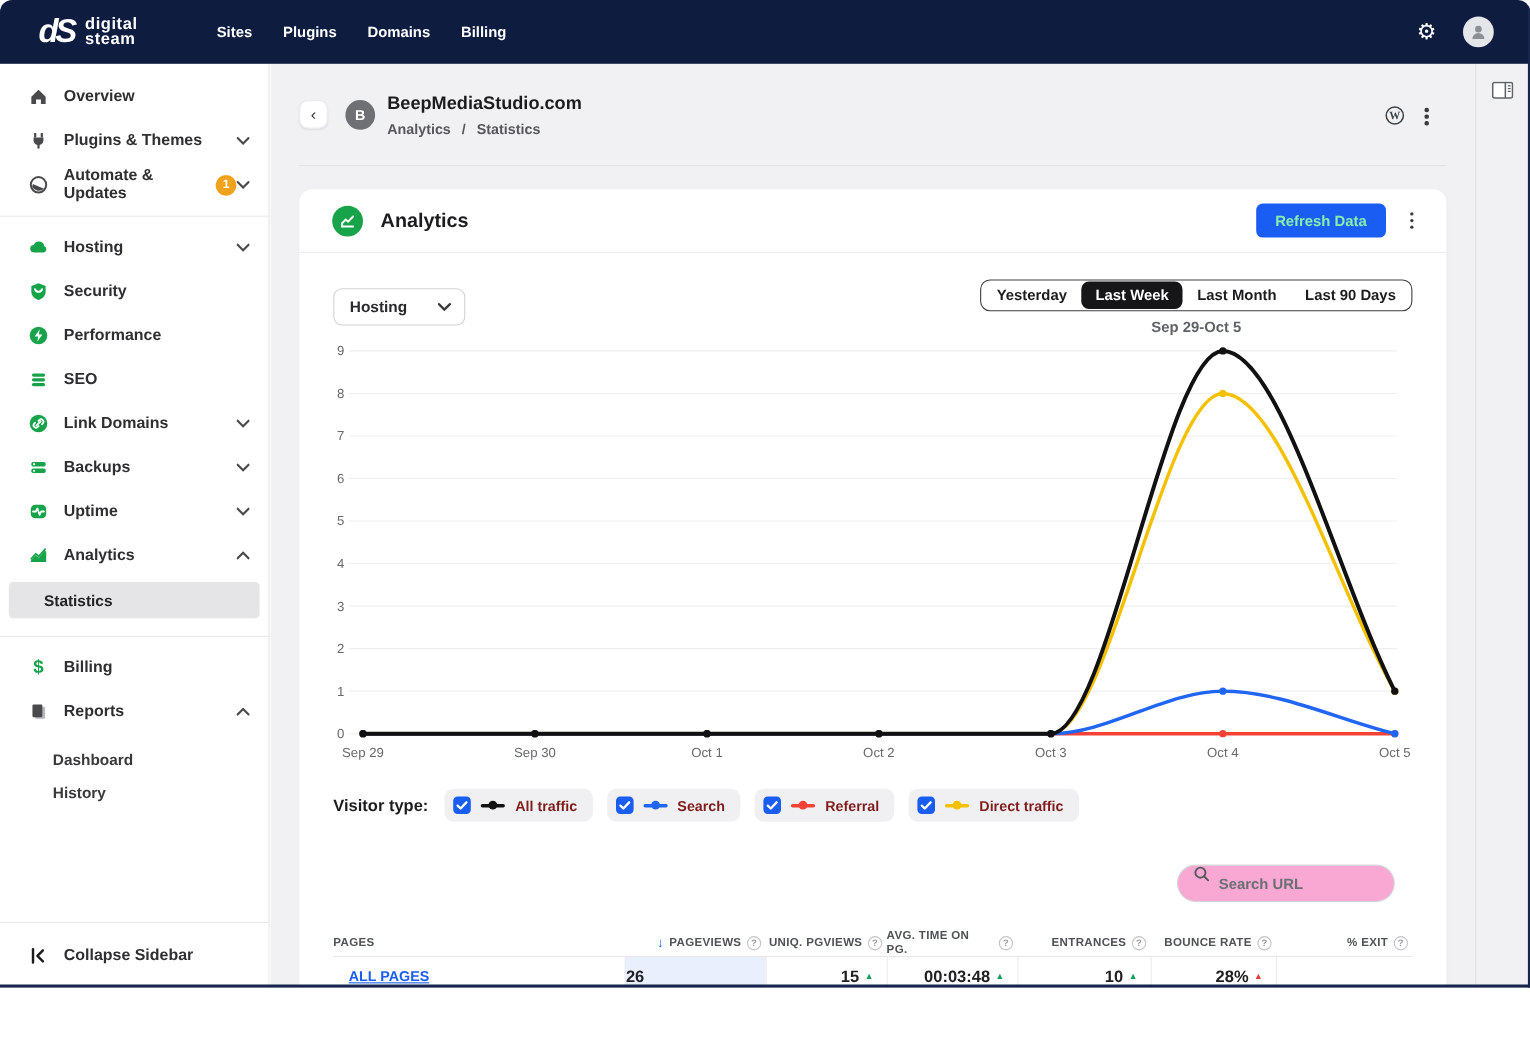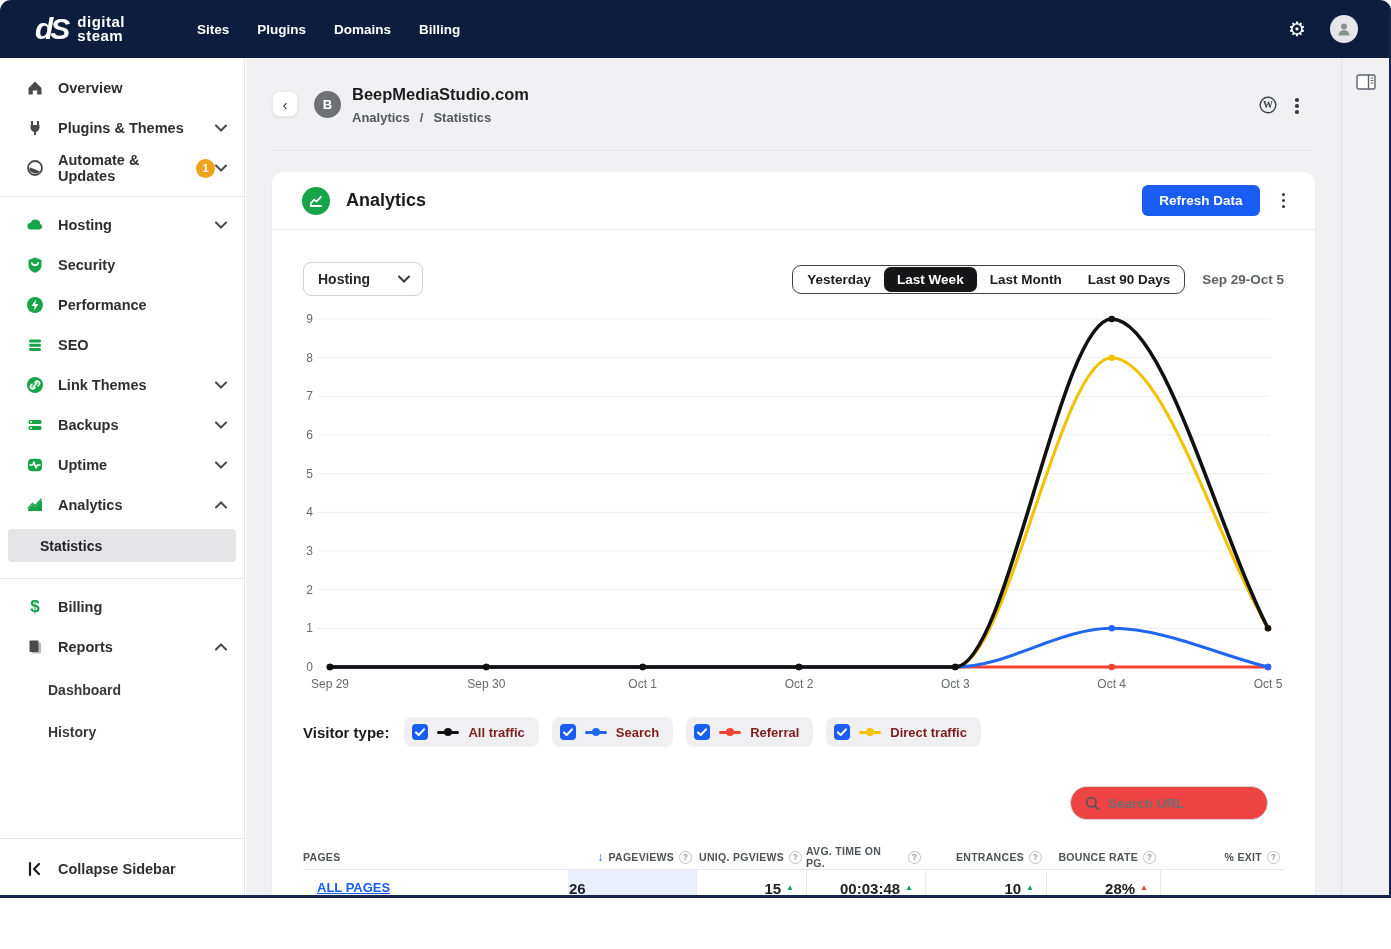--- a/index.html
+++ b/index.html
@@ -20,21 +20,21 @@
 
   
   .sidebar { position:absolute; top:58px; left:0; width:245px; height:840px; background:#fff; border-right:1px solid #e4e4e6; padding-top:10px; }
   .s-item { height:40px; display:flex; align-items:center; padding:0 17px 0 26px; color:#2f2f31; font-size:14.5px; font-weight:600; cursor:pointer; }
   .s-item .s-ic { width:18px; height:18px; margin-right:14px; flex:0 0 18px; display:flex; align-items:center; justify-content:center; }
   .s-item .lbl { flex:0 1 auto; }
   .s-item .chev { margin-left:auto; display:flex; }
   .s-div { border-top:1px solid #e8e8ea; margin:8px 0; }
   .badge { margin-left:9px; min-width:19px; height:19px; border-radius:10px; background:#f0a21b; color:#fff; font-size:11px; font-weight:700; display:inline-flex; align-items:center; justify-content:center; padding:0 5px; }
   .s-sub-active { margin:4px 8px 0 8px; height:33px; border-radius:4px; background:#e5e5e7; display:flex; align-items:center; padding-left:32px; font-size:14px; font-weight:700; color:#232323; cursor:pointer; }
-  .s-sub { height:30px; display:flex; align-items:center; padding-left:48px; font-size:14px; font-weight:600; color:#3a3a3c; cursor:pointer;margin-top:12px; }
+  .s-sub { height:30px; display:flex; align-items:center; padding-left:48px; font-size:14px; font-weight:600; color:#3a3a3c; cursor:pointer; }
   .s-sub-first { margin-top:8px; }
   .collapse-bar { position:absolute; bottom:0; left:0; width:100%; height:60px; border-top:1px solid #e8e8ea; display:flex; align-items:center; padding-left:26px; font-size:14.5px; font-weight:600; color:#2f2f31; cursor:pointer; background:#fff; }
   .collapse-bar .s-ic { width:18px; height:18px; margin-right:14px; display:flex; align-items:center; justify-content:center; }
 
   
   .rail { position:absolute; top:58px; left:1341px; width:48px; height:840px; background:#f1f1f3; border-left:1px solid #e3e3e5; }
   .rail-btn { margin:12px auto 0 auto; width:24px; height:24px; display:flex; align-items:center; justify-content:center; cursor:pointer; }
   .edge-right { position:absolute; top:0; left:1389px; width:2px; height:898px; background:#18254d; z-index:9; }
   .edge-bottom { position:absolute; top:895px; left:0; width:1391px; height:3px; background:#18254d; z-index:9; }
 
@@ -48,45 +48,45 @@
   .kebab { display:flex; flex-direction:column; gap:2.5px; align-items:center; cursor:pointer; }
   .kebab i { width:3.5px; height:3.5px; border-radius:50%; background:#3a3a3c; }
   .hdr-kebab { position:absolute; left:1049px; top:40px; }
   .hdr-divider { position:absolute; left:26px; top:92px; width:1043px; border-top:1px solid #e4e4e6; }
 
   
   .card { position:absolute; left:26px; top:114px; width:1043px; height:726px; background:#fff; border-radius:12px 12px 0 0; box-shadow:0 1px 2px rgba(0,0,0,.05); }
   .card-head { height:58px; display:flex; align-items:center; padding:0 30px; border-bottom:1px solid #ececee; }
   .card-ic { width:28px; height:28px; border-radius:50%; background:#17a34a; display:flex; align-items:center; justify-content:center; }
   .card-title { margin-left:16px; font-size:18px; font-weight:700; color:#1c1c1e; }
-  .refresh-btn { margin-left:auto; height:31px; padding:0 17px; background:#1a5df2; border:none; border-radius:6px; color:#ffffff; font-size:13.5px; font-weight:700; font-family:inherit; cursor:pointer; }
+  .refresh-btn { margin-left:auto; height:31px; padding:0 17px; background:#1a5df2; border:none; border-radius:6px; color:#86efac; font-size:13.5px; font-weight:700; font-family:inherit; cursor:pointer; }
   .card-kebab { margin-left:22px; }
 
   .controls { position:absolute; left:31px; right:31px; top:90px; height:34px; display:flex; align-items:center; }
   .metric-select { width:120px; height:34px; border:1px solid #d2d2d6; border-radius:8px; background:#fff; display:flex; align-items:center; padding:0 12px 0 14px; font-size:14px; font-weight:600; color:#2a2a2c; cursor:pointer; }
   .metric-select .chev { margin-left:auto; display:flex; }
-  .controls-right { margin-left:auto; display:flex; align-items:center; gap:17px; }
+  .controls-right { margin-left:auto; display:flex; align-items:center; gap:7px;flex-direction:column; }
   .segmented { display:flex; align-items:center; border:1.5px solid #3f3f44; border-radius:9px; background:#fff; padding:1px; }
   .seg-btn { padding:5px 13px; font-size:13.5px; font-weight:700; color:#1c1c1e; border-radius:7px; cursor:pointer; white-space:nowrap; }
   .seg-btn.sel { background:#161618; color:#fff; }
   .date-range { font-size:13.5px; font-weight:600; color:#5f6368; }
 
   #chart-svg { position:absolute; left:31px; top:133px; }
   .tick { font-family:"Liberation Sans",sans-serif; font-size:12px; fill:#67696e; }
 
   .legend-row { position:absolute; left:31px; top:545px; display:flex; align-items:center; gap:13px; }
   .legend-label { font-size:15px; font-weight:700; color:#1c1c1e; margin-right:2px; }
   .lg-pill { height:30px; background:#f0f0f2; border-radius:8px; display:flex; align-items:center; gap:9px; padding:0 14px 0 8px; cursor:pointer; }
   .lg-check { width:16px; height:16px; border-radius:4px; background:#1a5df2; display:flex; align-items:center; justify-content:center; flex:0 0 16px; }
   .lg-glyph { position:relative; width:22px; height:8px; display:flex; align-items:center; }
   .lg-line { width:22px; height:3px; border-radius:2px; }
   .lg-dot { position:absolute; left:7px; top:0; width:8px; height:8px; border-radius:50%; }
   .lg-pill .lbl { font-size:13px; font-weight:700; color:#7f1d1d; }
 
-  .search-pill { position:absolute; left:798px; top:614px; width:198px; height:34px; border:1px solid #d6d6d9; border-radius:17px; background:#ef4444; display:flex; align-items:center; gap:8px; padding:0 14px; }
+  .search-pill { position:absolute; left:798px; top:614px; width:198px; height:34px; border:1px solid #d6d6d9; border-radius:17px; background:#f9a8d4; display:flex; gap:8px; padding:0 14px; }
   .search-pill input { border:none; outline:none; width:140px; font-size:13.5px; font-weight:600; color:#3a3a3c; font-family:inherit; background:transparent; }
   .search-pill input::placeholder { color:#6c6f73; opacity:1; }
 
   .table-head { position:absolute; left:31px; top:673px; width:981px; height:18px; display:grid; grid-template-columns:265px 128px 110px 119px 121px 114px 124px; }
   .th { display:flex; align-items:center; justify-content:flex-end; gap:5px; font-size:10.5px; font-weight:700; letter-spacing:.3px; color:#4f5256; padding-right:4px; }
   .th.first { justify-content:flex-start; padding-left:0; }
   .help { width:13px; height:13px; border-radius:50%; border:1px solid #c3c3c7; color:#96989c; font-size:8.5px; font-weight:700; display:inline-flex; align-items:center; justify-content:center; }
   .sort-ic { color:#1a5df2; font-size:12px; font-weight:700; }
   .table-divider { position:absolute; left:31px; top:697px; width:981px; border-top:1px solid #e7e7e9; }
   .table-row { position:absolute; left:31px; top:698px; width:981px; height:44px; display:grid; grid-template-columns:265px 128px 110px 119px 121px 114px 124px; }
@@ -211,21 +211,21 @@
         <span class="lbl">SEO</span>
       </div>
       <div class="s-item">
         <span class="s-ic">
             <svg width="18" height="18" viewBox="0 0 18 18">
               <circle cx="9" cy="9" r="8" fill="#17a34a"></circle>
               <path d="M7 11l4-4" stroke="#fff" stroke-width="1.6" stroke-linecap="round"></path>
               <path d="M6 8.2 5 9.2a2.2 2.2 0 0 0 3.1 3.1l1-1M12 9.8l1-1A2.2 2.2 0 0 0 9.9 5.7l-1 1" fill="none" stroke="#fff" stroke-width="1.6" stroke-linecap="round"></path>
             </svg>
           </span>
-        <span class="lbl">Link Themes</span>
+        <span class="lbl">Link Domains</span>
         <span class="chev">
             <svg width="12" height="8" viewBox="0 0 12 8">
               <path d="M1 1.5 6 6.5 11 1.5" fill="none" stroke="#4a4a4c" stroke-width="2" stroke-linecap="round"></path>
             </svg>
           </span>
       </div>
       <div class="s-item">
         <span class="s-ic">
             <svg width="18" height="18" viewBox="0 0 18 18">
               <rect x="2.5" y="4" width="13" height="4" rx="1.5" fill="#17a34a"></rect>

